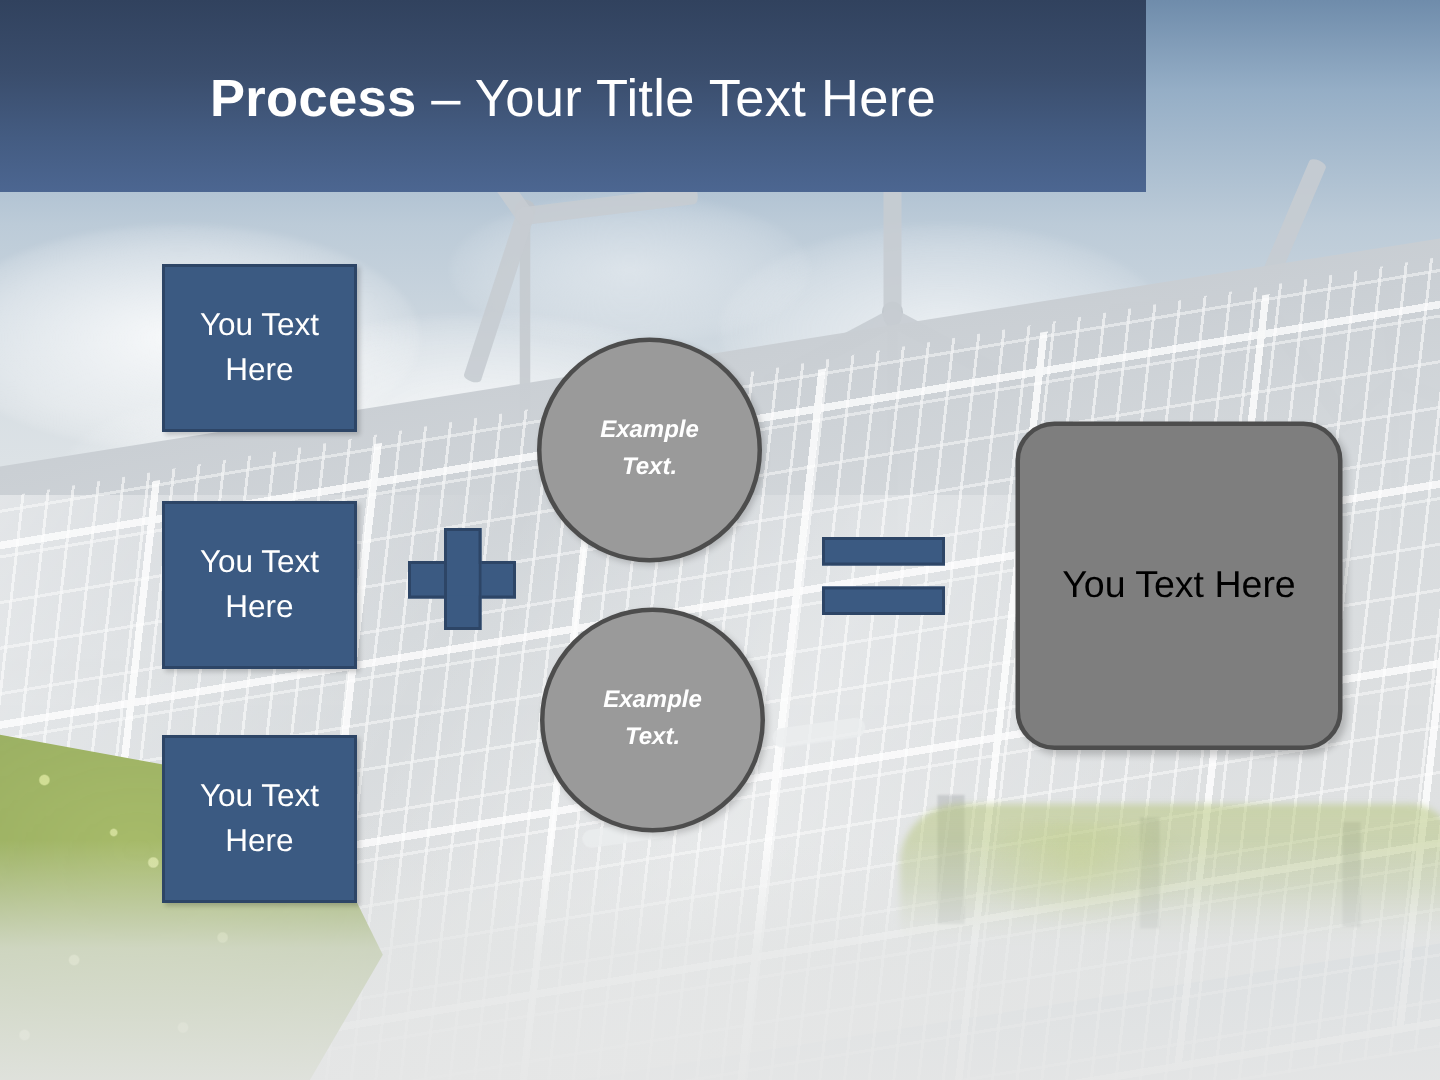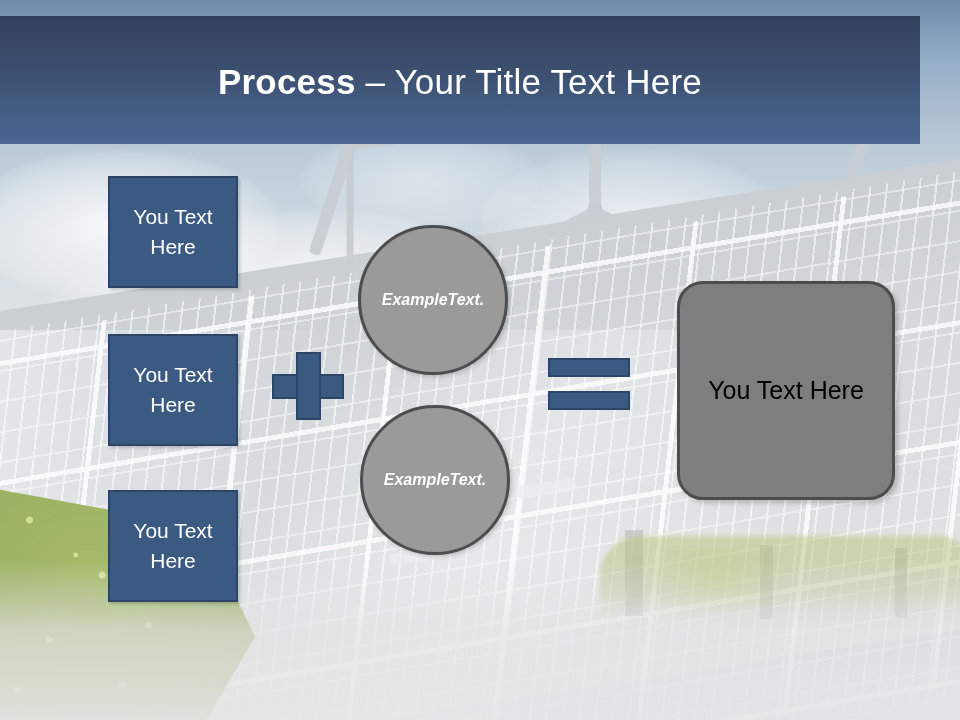--- a/index.html
+++ b/index.html
@@ -163,21 +163,21 @@
     filter: blur(0.4px);
   }
   
   .fore-haze {
     position: absolute; left: 0; top: 560px; width: 960px; height: 160px;
     background: linear-gradient(to bottom, rgba(224,226,226,0) 0%, rgba(226,228,228,0.72) 45%, rgba(229,230,230,0.92) 100%);
   }
 
   
   .header {
-    position: absolute; left: 0; top: 16px; width: 920px; height: 128px;
+    position: absolute; left: 0; top: 0; width: 764px; height: 128px;
     background: linear-gradient(to bottom, #31425e 0%, #3a4d6c 38%, #445c82 72%, #4c6691 100%);
   }
   .header-title {
     position: absolute;
     left: 0; right: 0; top: 48px;
     text-align: center;
     color: #ffffff;
     font-size: 35px;
     letter-spacing: .2px;
     white-space: nowrap;
@@ -203,21 +203,21 @@
   .bb1 { left: 108px; top: 176px; }
   .bb2 { left: 108px; top: 334px; }
   .bb3 { left: 108px; top: 490px; }
 
   .grey-circle {
     position: absolute;
     width: 150px; height: 150px; border-radius: 50%;
     background: #9a9a9a;
     border: 3px solid #4d4d4d;
     box-sizing: border-box;
-    display: flex; flex-direction: row; align-items: center; justify-content: center;
+    display: flex; flex-direction: column; align-items: center; justify-content: center;
     color: #ffffff;
     font-size: 16px;
     font-weight: bold;
     font-style: italic;
     line-height: 1.55;
     text-align: center;
     box-shadow: 2px 2px 4px rgba(0,0,0,0.18);
   }
   .gc1 { left: 358px; top: 225px; }
   .gc2 { left: 360px; top: 405px; }

